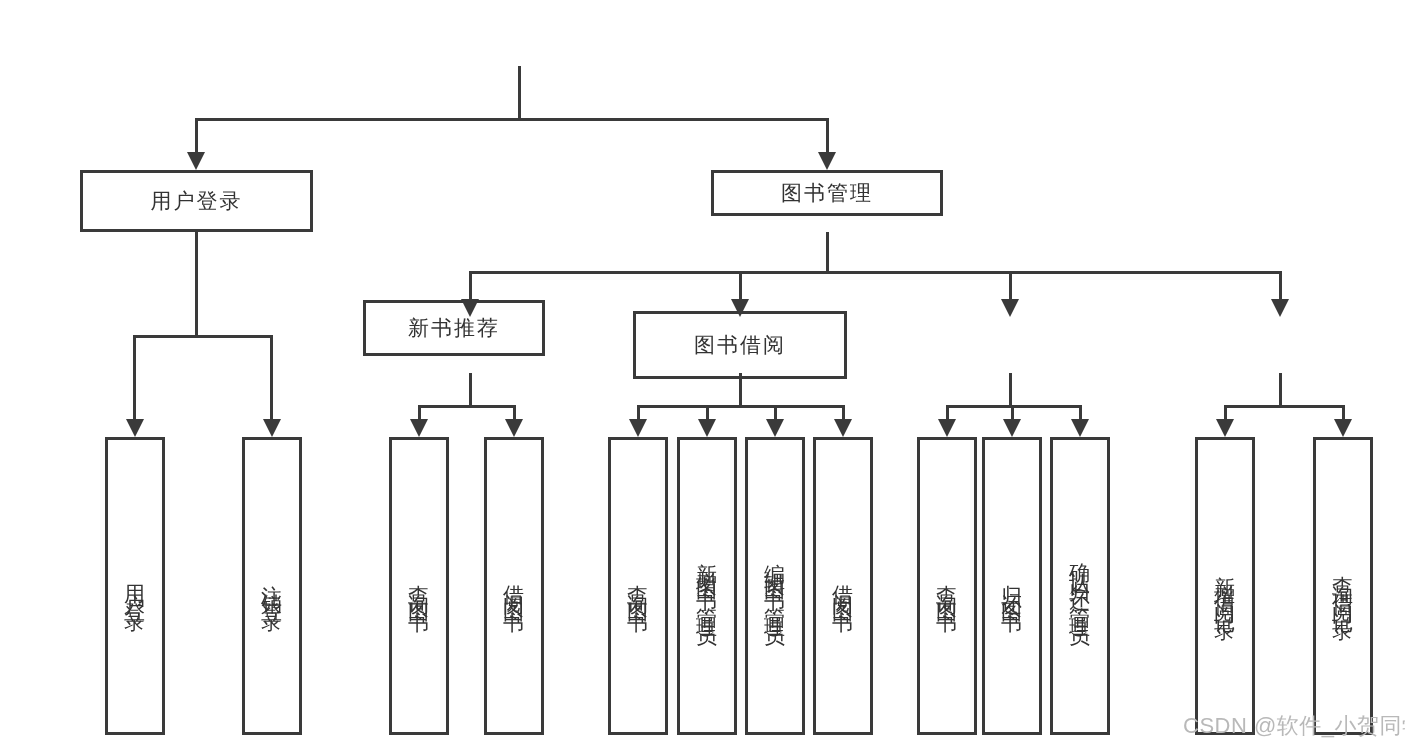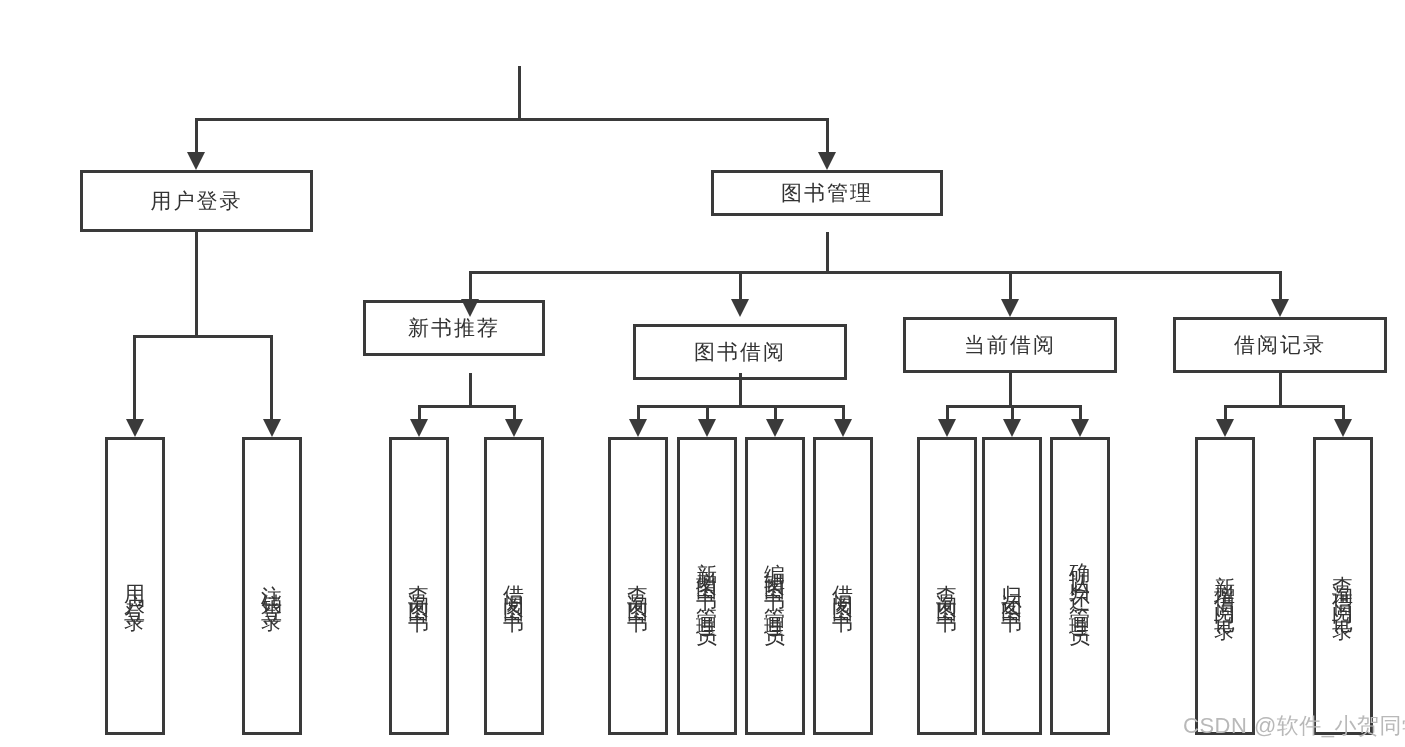--- a/index.html
+++ b/index.html
@@ -59,28 +59,22 @@
   <div class="box" style="left:80px;top:170px;width:233px;height:62px">
     <span class="lbl">用户登录</span>
   </div>
   <div class="box" style="left:711px;top:170px;width:232px;height:46px">
     <span class="lbl">图书管理</span>
   </div>
 
   <div class="box" style="left:363px;top:300px;width:182px;height:56px">
     <span class="lbl">新书推荐</span>
   </div>
-  <div class="box" style="left:633px;top:324px;width:214px;height:56px">
+  <div class="box" style="left:633px;top:311px;width:214px;height:68px">
     <span class="lbl">图书借阅</span>
-  </div>
-  <div class="box" style="left:903px;top:317px;width:214px;height:56px">
-    <span class="lbl">当前借阅</span>
-  </div>
-  <div class="box" style="left:1173px;top:317px;width:214px;height:56px">
-    <span class="lbl">借阅记录</span>
   </div>
 
   <div class="box vert" style="left:105px;top:437px;width:60px;height:298px">
     <span class="lbl">用户登录</span>
   </div>
   <div class="box vert" style="left:242px;top:437px;width:60px;height:298px">
     <span class="lbl">注销登录</span>
   </div>
 
   <div class="box vert" style="left:389px;top:437px;width:60px;height:298px">

